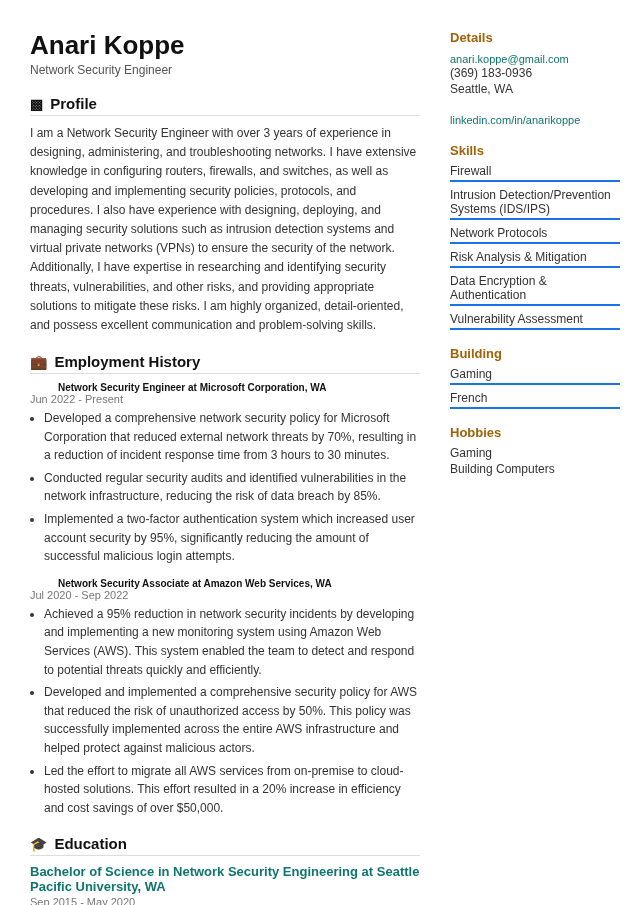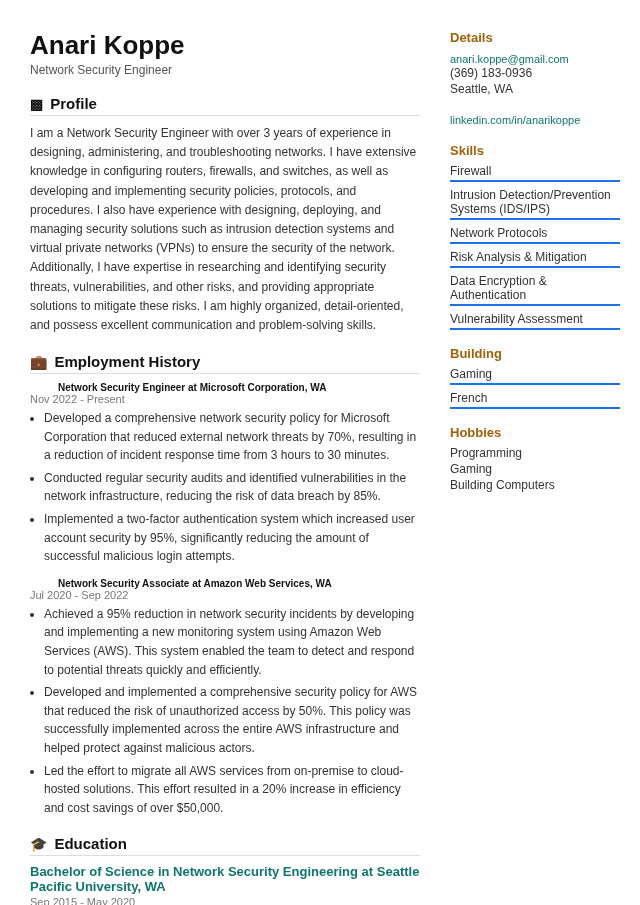--- a/index.html
+++ b/index.html
@@ -98,21 +98,21 @@
       <p class="profile-text">I am a Network Security Engineer with over 3 years of experience in designing, administering, and troubleshooting networks. I have extensive knowledge in configuring routers, firewalls, and switches, as well as developing and implementing security policies, protocols, and procedures. I also have experience with designing, deploying, and managing security solutions such as intrusion detection systems and virtual private networks (VPNs) to ensure the security of the network. Additionally, I have expertise in researching and identifying security threats, vulnerabilities, and other risks, and providing appropriate solutions to mitigate these risks. I am highly organized, detail-oriented, and possess excellent communication and problem-solving skills.</p>
     </div>
 
     <div class="section">
       <div class="section-title">
         <span class="icon">💼</span>
         <span>Employment History</span>
       </div>
       <div class="job">
         <div class="job-title">Network Security Engineer at Microsoft Corporation, WA</div>
-        <div class="job-date">Nov 2022 - Present</div>
+        <div class="job-date">Jun 2022 - Present</div>
         <ul class="job-bullets">
           <li>Developed a comprehensive network security policy for Microsoft Corporation that reduced external network threats by 70%, resulting in a reduction of incident response time from 3 hours to 30 minutes.</li>
           <li>Conducted regular security audits and identified vulnerabilities in the network infrastructure, reducing the risk of data breach by 85%.</li>
           <li>Implemented a two-factor authentication system which increased user account security by 95%, significantly reducing the amount of successful malicious login attempts.</li>
         </ul>
       </div>
       <div class="job">
         <div class="job-title">Network Security Associate at Amazon Web Services, WA</div>
         <div class="job-date">Jul 2020 - Sep 2022</div>
         <ul class="job-bullets">
@@ -185,18 +185,17 @@
         <div class="lang-bar"></div>
       </div>
       <div class="lang-item">
         <div class="lang-name">French</div>
         <div class="lang-bar"></div>
       </div>
     </div>
 
     <div class="right-section">
       <div class="right-section-title">Hobbies</div>
-      <div class="hobby-item">Programming</div>
       <div class="hobby-item">Gaming</div>
       <div class="hobby-item">Building Computers</div>
     </div>
   </div>
 </div>
 
 </body></html>

